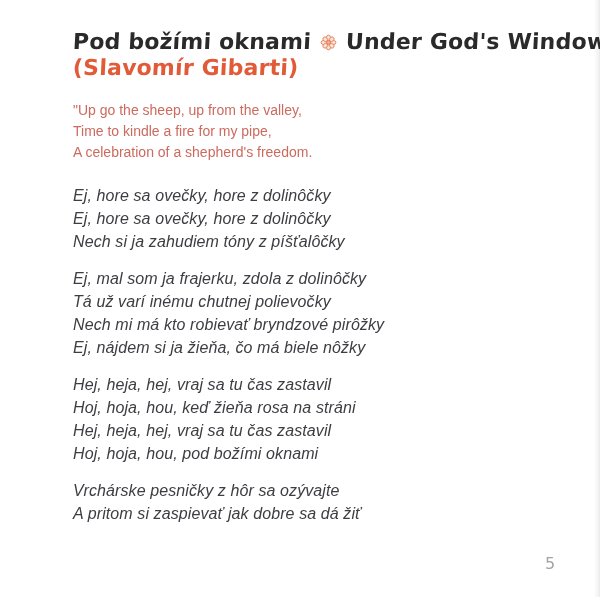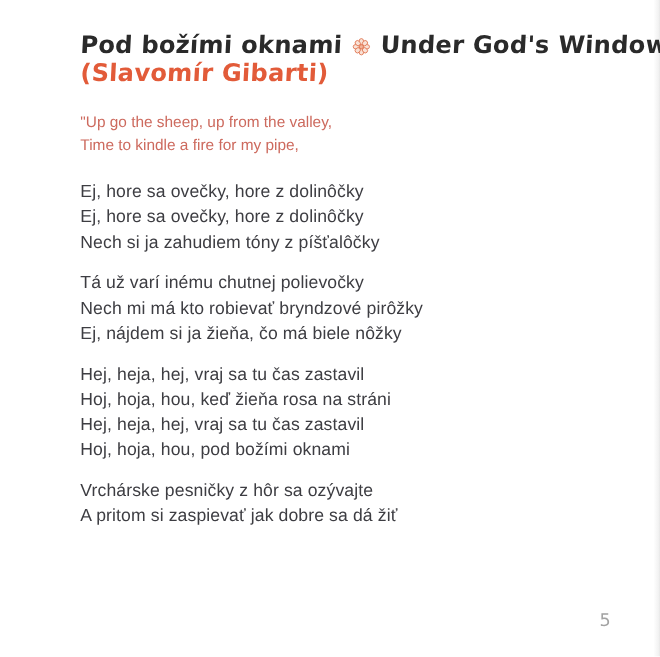--- a/index.html
+++ b/index.html
@@ -70,20 +70,21 @@
     color: #cd6a5e;
     font-size: 14px;
     line-height: 21px;
   }
   .quote p, .stanza p { margin: 0; }
   .stanza {
     color: #3d3d42;
     font-size: 16px;
     line-height: 23px;
     letter-spacing: 0.1px;
+    font-style: italic;
   }
   .stanza-1 { margin-top: 21px; }
   .stanza-2, .stanza-3, .stanza-4 { margin-top: 14px; }
   .page-number {
     position: absolute;
     left: 545px;
     top: 554px;
     color: #a3a3a3;
     font-family: "DejaVu Sans", sans-serif;
     font-size: 16px;
@@ -116,29 +117,31 @@
         </g>
       </svg>
       <span class="t">Under God's Windows</span>
     </div>
 
     <div class="author">(Slavomír Gibarti)</div>
 
     <div class="quote">
       <p>"Up go the sheep, up from the valley,</p>
       <p>Time to kindle a fire for my pipe,</p>
+      <p>A celebration of a shepherd's freedom.</p>
     </div>
 
     <div class="stanza stanza-1">
       <p>Ej, hore sa ovečky, hore z dolinôčky</p>
       <p>Ej, hore sa ovečky, hore z dolinôčky</p>
       <p>Nech si ja zahudiem tóny z píšťalôčky</p>
     </div>
 
     <div class="stanza stanza-2">
+      <p>Ej, mal som ja frajerku, zdola z dolinôčky</p>
       <p>Tá už varí inému chutnej polievočky</p>
       <p>Nech mi má kto robievať bryndzové pirôžky</p>
       <p>Ej, nájdem si ja žieňa, čo má biele nôžky</p>
     </div>
 
     <div class="stanza stanza-3">
       <p>Hej, heja, hej, vraj sa tu čas zastavil</p>
       <p>Hoj, hoja, hou, keď žieňa rosa na stráni</p>
       <p>Hej, heja, hej, vraj sa tu čas zastavil</p>
       <p>Hoj, hoja, hou, pod božími oknami</p>

